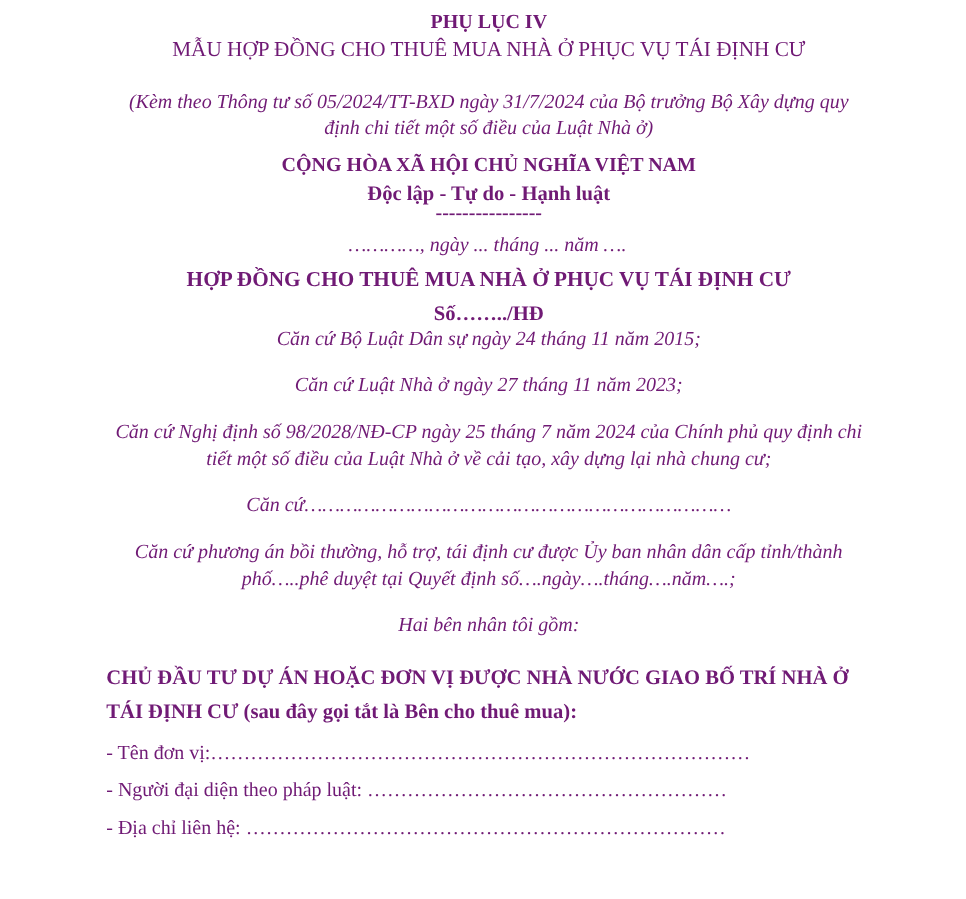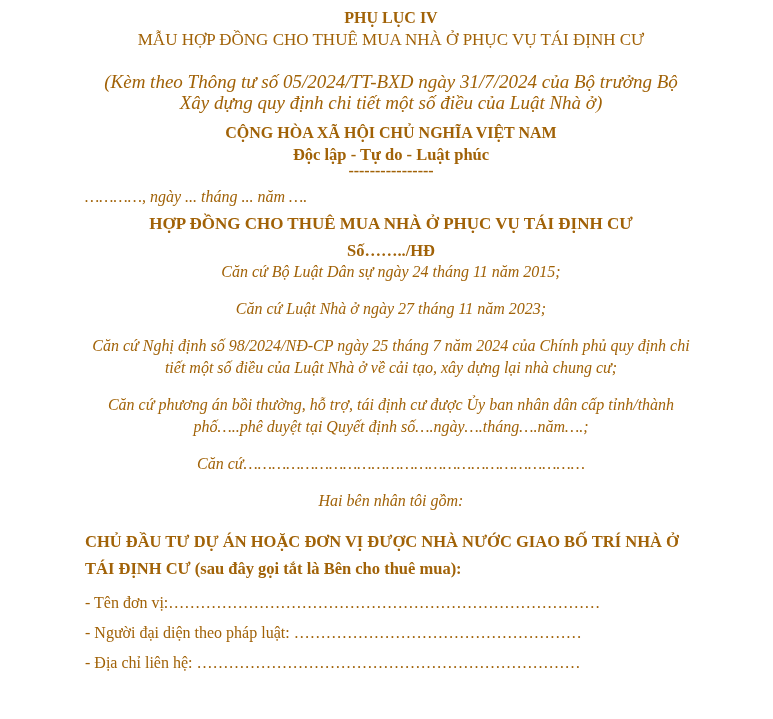--- a/index.html
+++ b/index.html
@@ -8,42 +8,42 @@
     background: #ffffff;
   }
   .page {
     position: relative;
     width: 773px;
     height: 719px;
     margin: 0 auto;
     box-sizing: border-box;
     padding: 8px 76px 0 85px;
     background: #ffffff;
-    color: #a16207;
+    color: #701a75;
     font-family: "Liberation Serif", "DejaVu Serif", serif;
     font-size: 16px;
     overflow: hidden;
   }
   .center { text-align: center; }
-  .right  { text-align: left; }
+  .right  { text-align: center; }
   .bold   { font-weight: bold; }
   .italic { font-style: italic; }
 
   .appendix-title {
     font-size: 16px;
     line-height: 19px;
     margin: 0 0 2px 0;
   }
   .form-title {
     font-size: 17px;
     line-height: 21px;
     margin: 0 0 21px 0;
   }
   .attach-note {
-    font-size: 19px;
+    font-size: 16px;
     line-height: 21px;
     max-width: 604px;
     margin: 0 auto 10px auto;
   }
   .national-name {
     font-size: 16px;
     line-height: 20px;
     margin: 4px 0 2px 0;
   }
   .motto {
@@ -96,35 +96,35 @@
 <div class="page">
 
   <div class="center bold appendix-title">PHỤ LỤC IV</div>
 
   <div class="center form-title">MẪU HỢP ĐỒNG CHO THUÊ MUA NHÀ Ở PHỤC VỤ TÁI ĐỊNH CƯ</div>
 
   <div class="center italic attach-note">(Kèm theo Thông tư số 05/2024/TT-BXD ngày 31/7/2024 của Bộ trưởng Bộ Xây dựng quy định chi tiết một số điều của Luật Nhà ở)</div>
 
   <div class="center bold national-name">CỘNG HÒA XÃ HỘI CHỦ NGHĨA VIỆT NAM</div>
 
-  <div class="center bold motto">Độc lập - Tự do - Luật phúc</div>
+  <div class="center bold motto">Độc lập - Tự do - Hạnh luật</div>
 
   <div class="center divider">----------------</div>
 
   <div class="right italic date-line">…………, ngày ... tháng ... năm ….</div>
 
   <div class="center bold contract-title">HỢP ĐỒNG CHO THUÊ MUA NHÀ Ở PHỤC VỤ TÁI ĐỊNH CƯ</div>
 
   <div class="center bold contract-number">Số……../HĐ</div>
 
   <p class="body-line italic">Căn cứ Bộ Luật Dân sự ngày 24 tháng 11 năm 2015;</p>
   <p class="body-line italic">Căn cứ Luật Nhà ở ngày 27 tháng 11 năm 2023;</p>
-  <p class="body-line italic">Căn cứ Nghị định số 98/2024/NĐ-CP ngày 25 tháng 7 năm 2024 của Chính phủ quy định chi tiết một số điều của Luật Nhà ở về cải tạo, xây dựng lại nhà chung cư;</p>
+  <p class="body-line italic">Căn cứ Nghị định số 98/2028/NĐ-CP ngày 25 tháng 7 năm 2024 của Chính phủ quy định chi tiết một số điều của Luật Nhà ở về cải tạo, xây dựng lại nhà chung cư;</p>
+  <p class="body-line italic">Căn cứ………………………………………………………………</p>
   <p class="body-line italic">Căn cứ phương án bồi thường, hỗ trợ, tái định cư được Ủy ban nhân dân cấp tỉnh/thành phố…..phê duyệt tại Quyết định số….ngày….tháng….năm….;</p>
-  <p class="body-line italic">Căn cứ………………………………………………………………</p>
 
   <p class="body-line italic">Hai bên nhân tôi gồm:</p>
 
   <p class="party-heading">CHỦ ĐẦU TƯ DỰ ÁN HOẶC ĐƠN VỊ ĐƯỢC NHÀ NƯỚC GIAO BỐ TRÍ NHÀ Ở TÁI ĐỊNH CƯ (sau đây gọi tắt là Bên cho thuê mua):</p>
 
   <p class="field-line">- Tên đơn vị:………………………………………………………………………</p>
   <p class="field-line">- Người đại diện theo pháp luật: ………………………………………………</p>
   <p class="field-line">- Địa chỉ liên hệ: ………………………………………………………………</p>
 
 </div>

